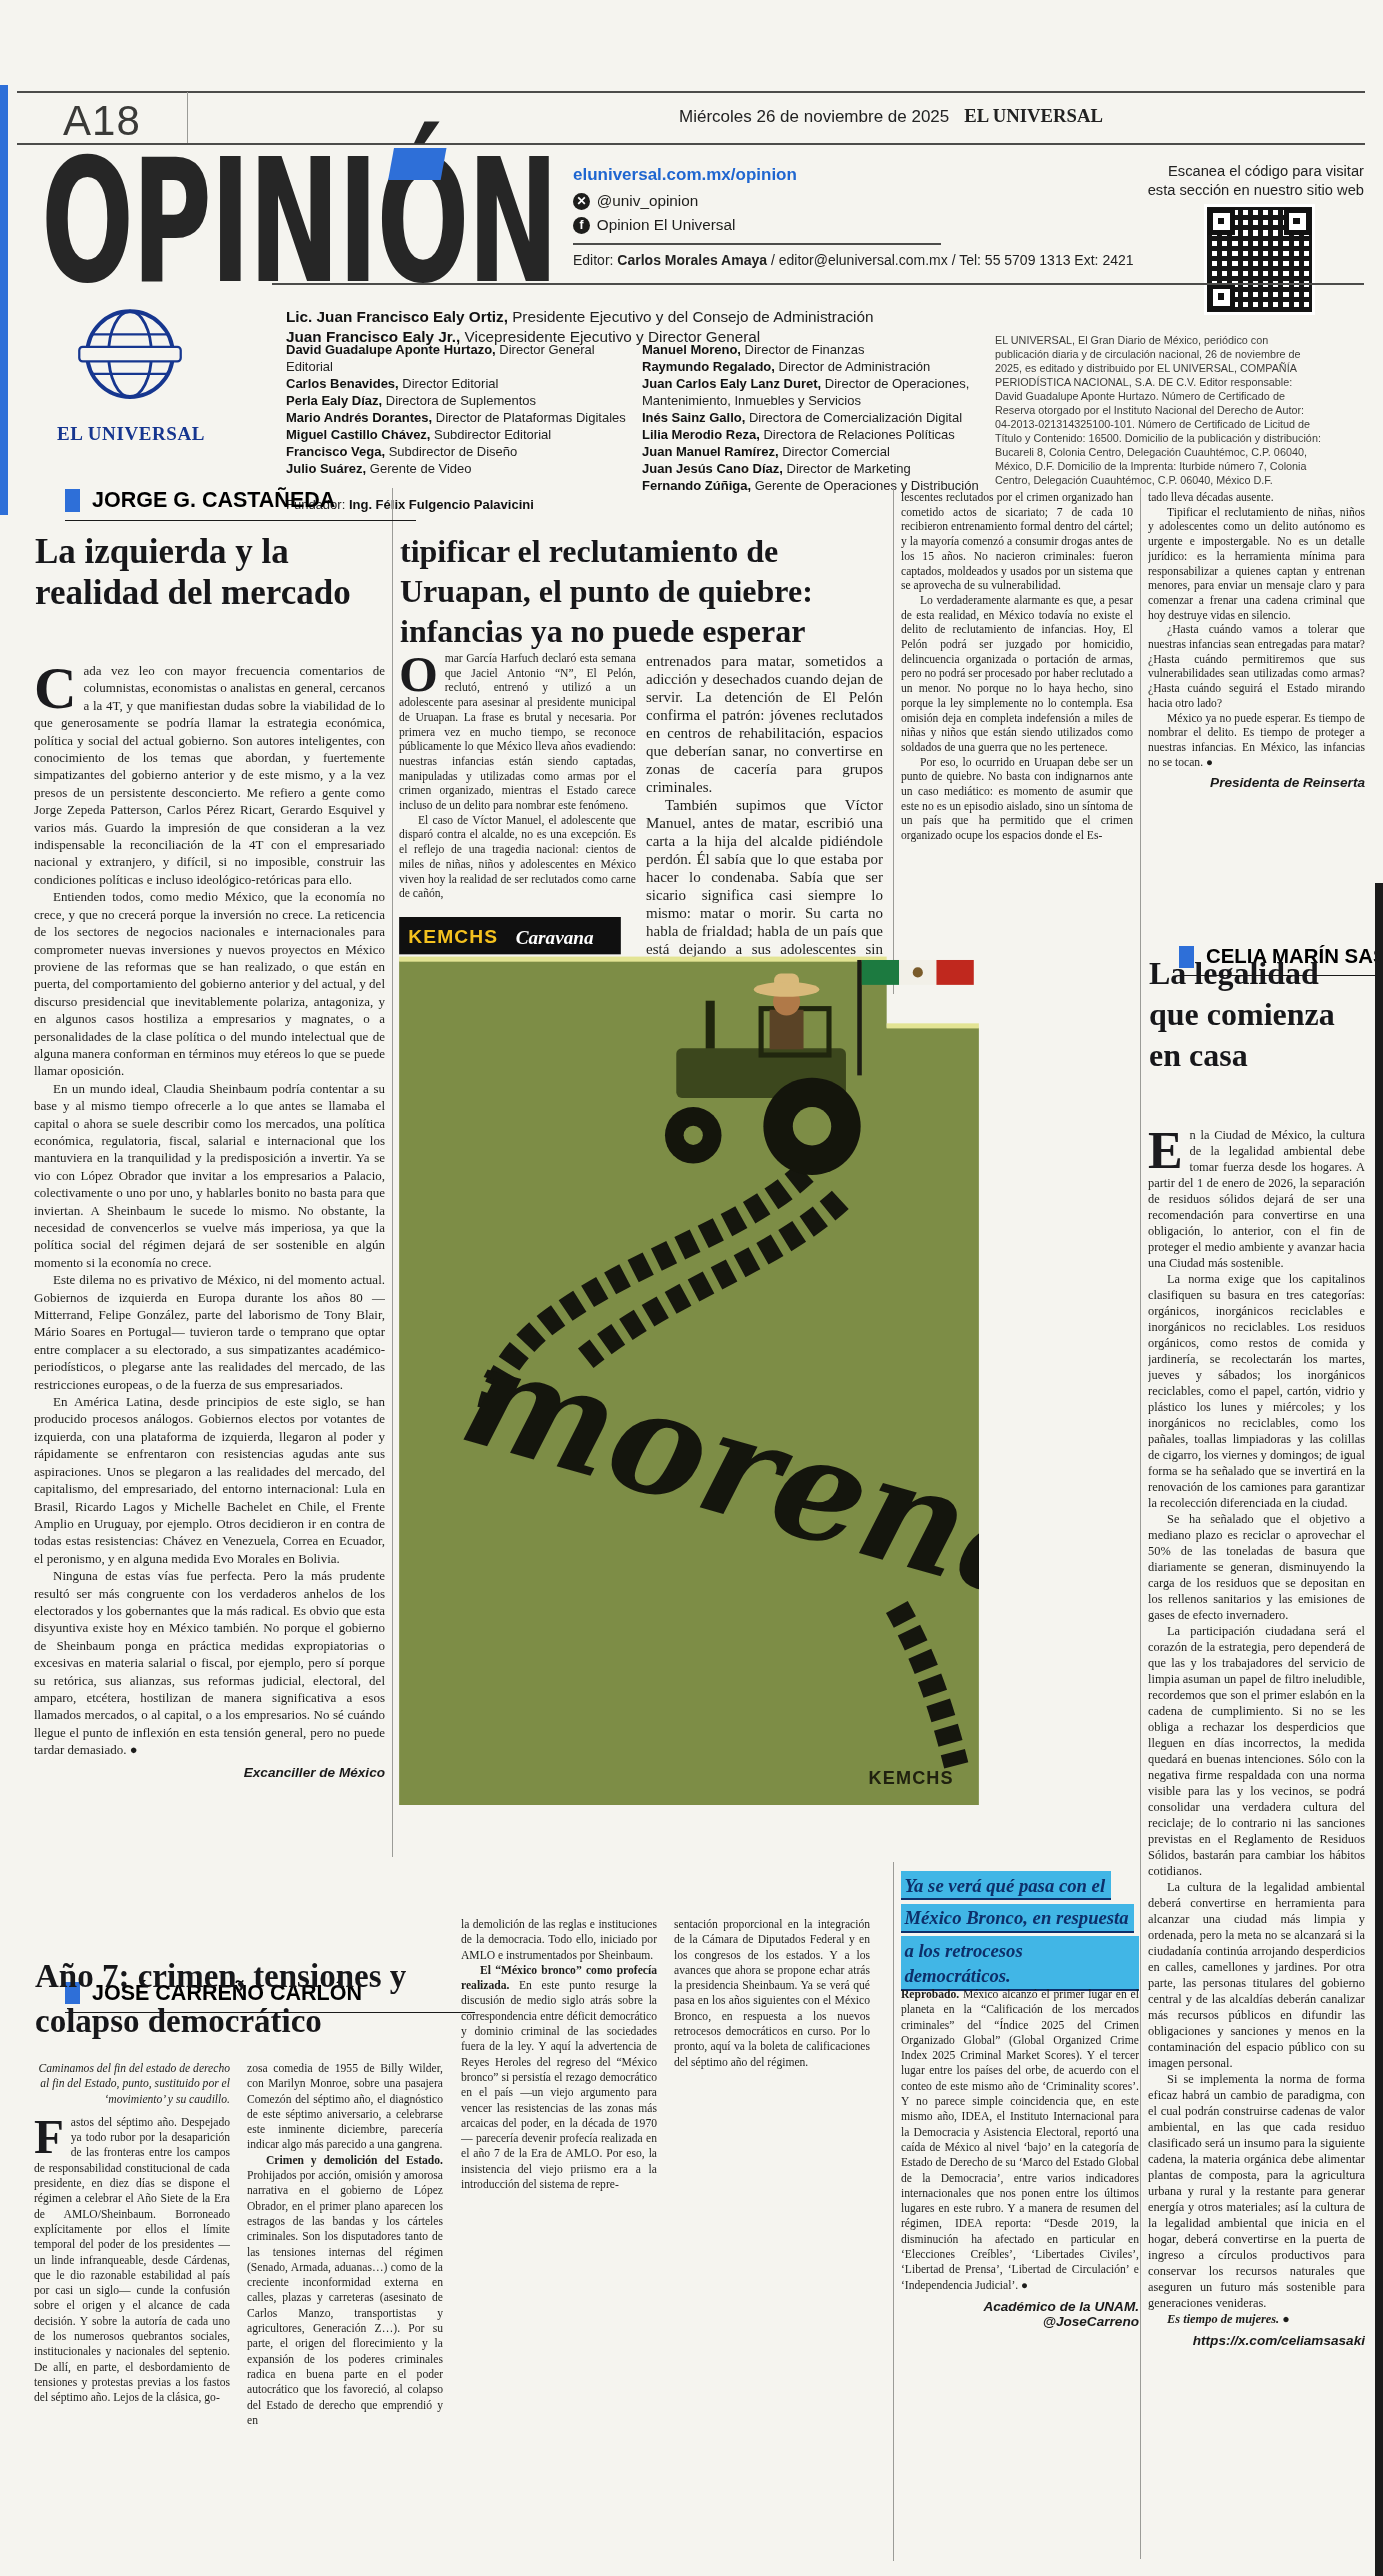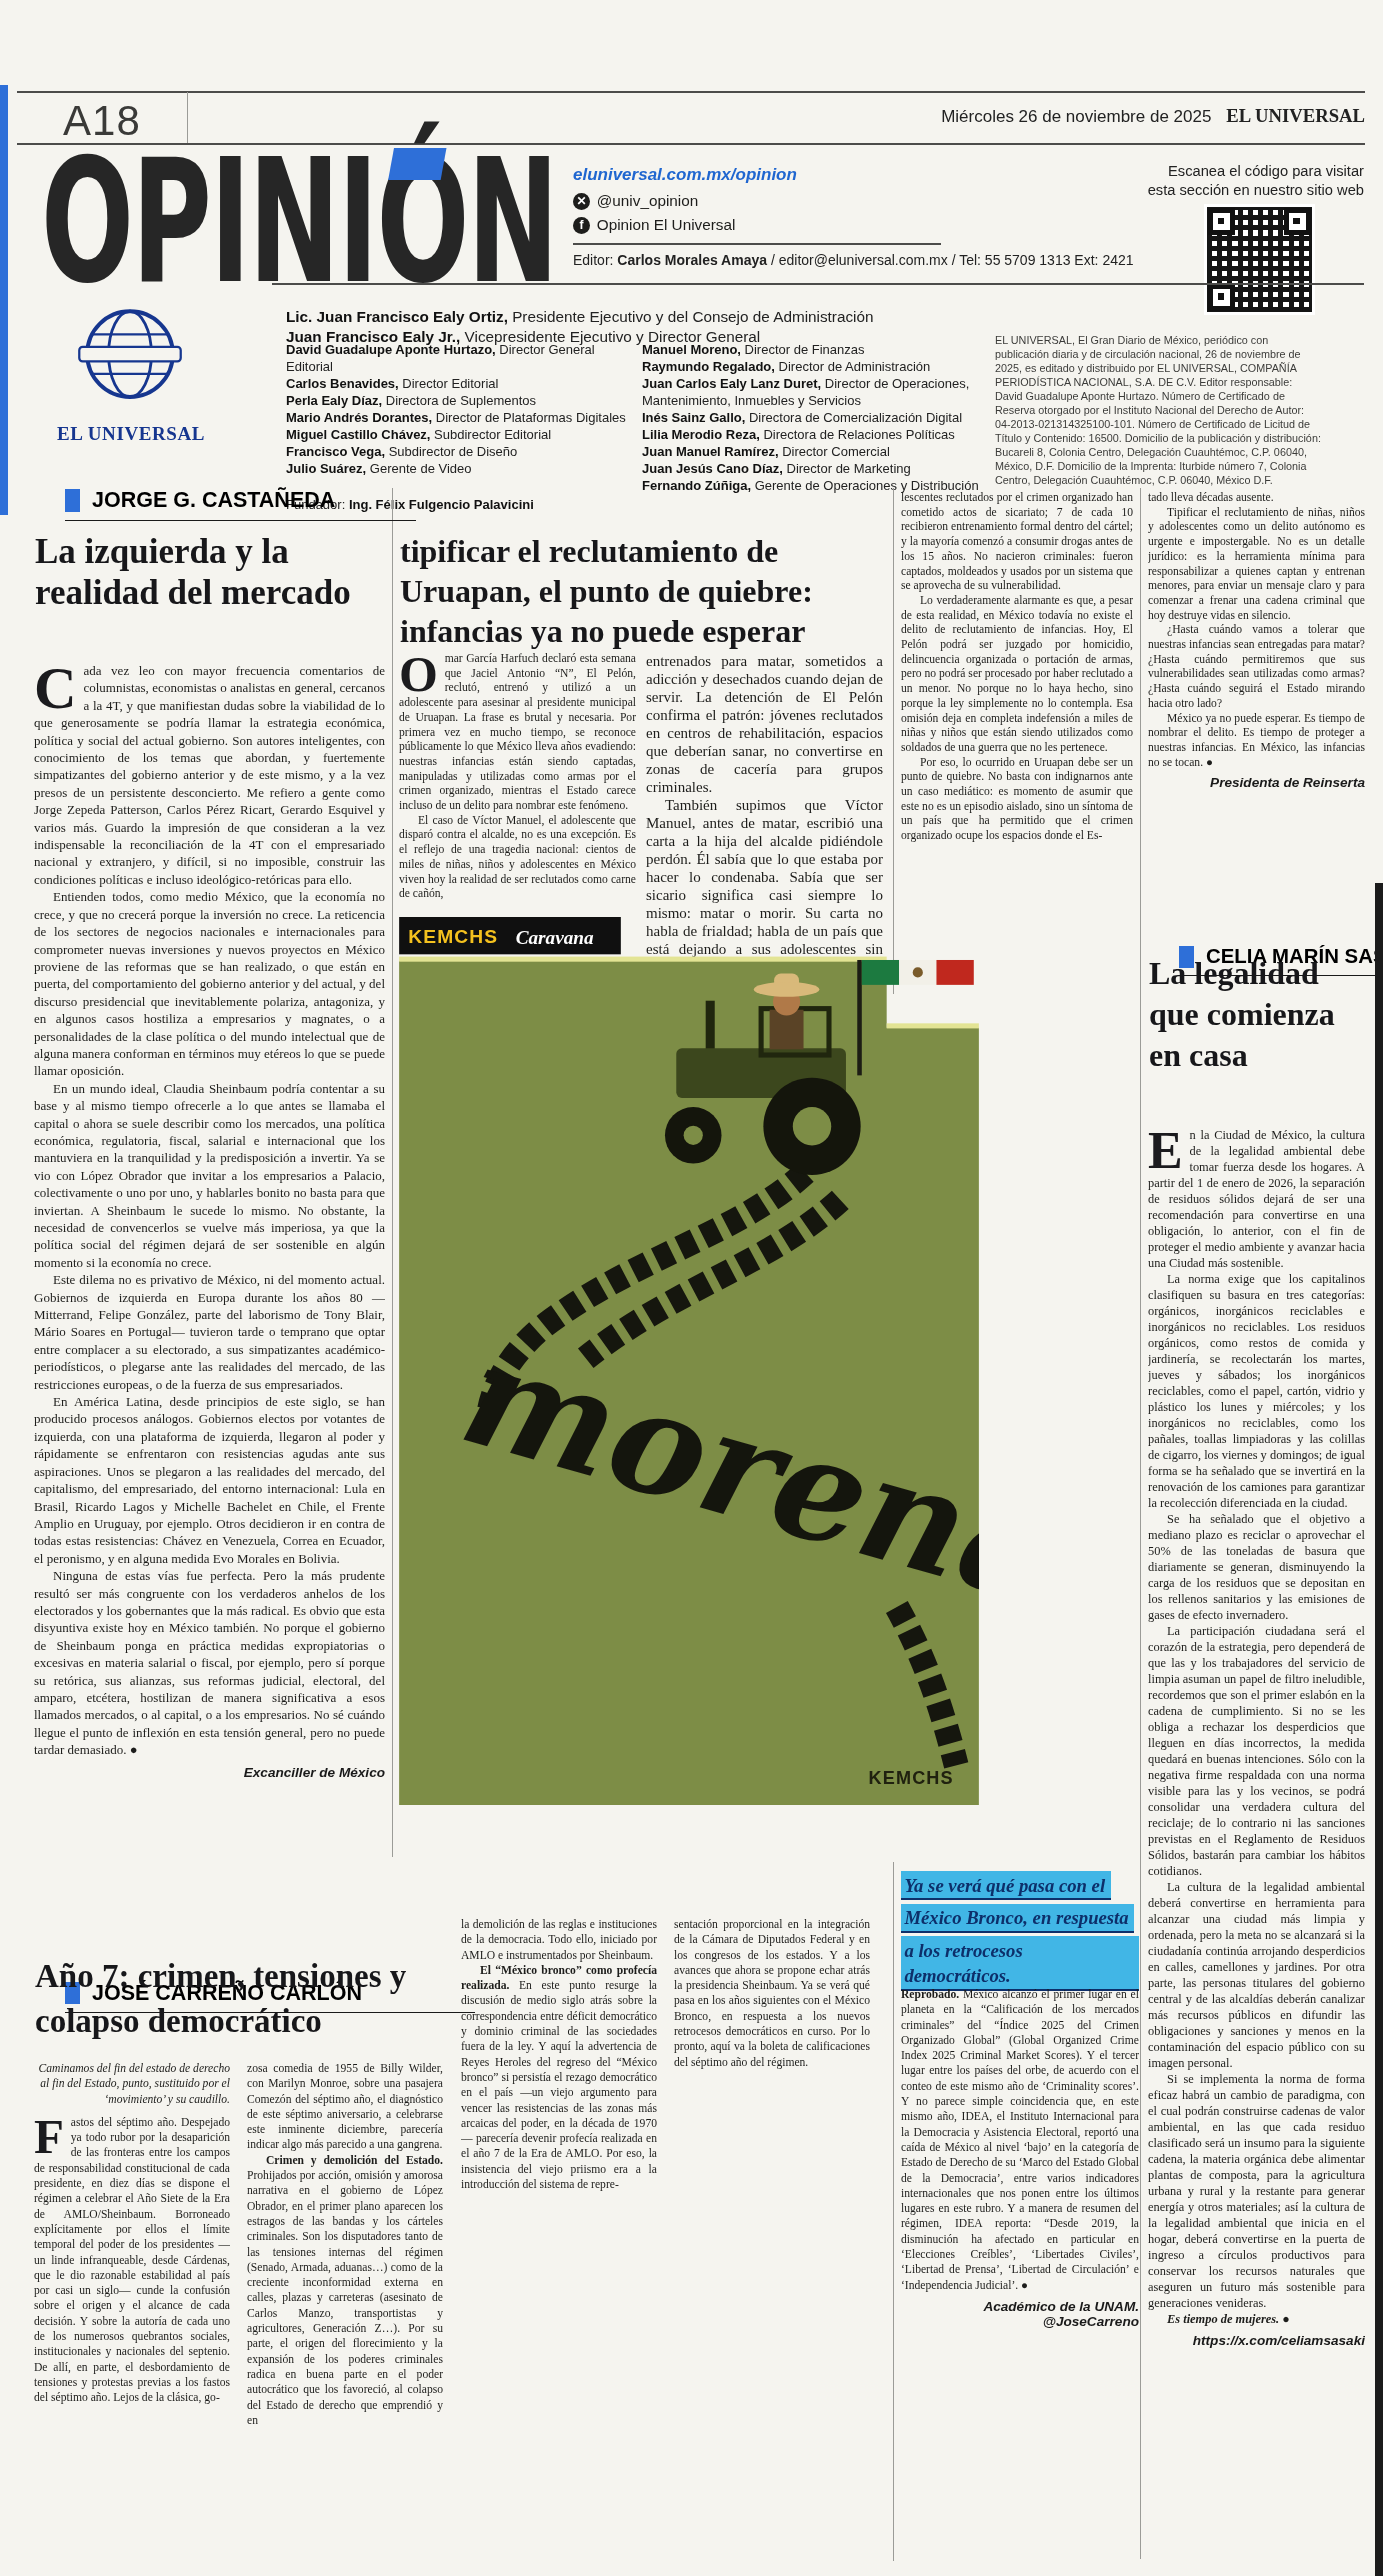--- a/index.html
+++ b/index.html
@@ -3,21 +3,21 @@
 <meta charset="utf-8">
 <style>
   html,body{margin:0;padding:0;background:#dcdcd8;}
   .page{position:relative;width:1383px;height:2576px;background:#f5f4ef;overflow:hidden;
         font-family:"Liberation Serif",serif;color:#1d1d1b;}
   .abs{position:absolute;}
   .rule{background:#4c4c4a;}
   .hair{background:#9b9b97;}
   
   .folio{font-family:"Liberation Sans",sans-serif;font-weight:300;font-size:42px;letter-spacing:1.1px;color:#3a3a38;}
-  .dateline{font-family:"Liberation Sans",sans-serif;font-size:17px;color:#222;text-align:right;}
+  .dateline{font-family:"Liberation Sans",sans-serif;font-size:17px;color:#222;}
   .dateline b{font-family:"Liberation Serif",serif;font-weight:900;font-size:18.7px;margin-left:10.2px;}
   .opinion{font-family:"DejaVu Sans",sans-serif;font-weight:900;font-size:171px;line-height:139px;
            letter-spacing:-3.4px;color:#262626;transform:scaleX(.64);transform-origin:left top;white-space:nowrap;}
   .o-wrap{position:relative;display:inline-block;}
   .oacc{position:absolute;left:16%;top:-3%;width:58%;height:23%;background:#2e6fd8;transform:skewX(-16deg);}
   .hlinks{font-family:"Liberation Sans",sans-serif;font-size:15.3px;color:#1d1d1b;}
   .sitelink{font-family:"Liberation Sans",sans-serif;font-weight:700;font-size:17px;color:#1f66d0;}
   .icn{display:inline-block;width:17px;height:17px;border-radius:50%;background:#1d1d1b;color:#fff;
        font-family:"Liberation Sans",sans-serif;font-weight:700;font-size:12px;line-height:17px;text-align:center;
        vertical-align:middle;margin-right:6.8px;}
@@ -65,21 +65,21 @@
     <span>Miércoles 26 de noviembre de 2025</span>
     <b>EL UNIVERSAL</b>
   </div>
   <div class="abs rule" style="left:17px;top:143px;width:1348px;height:1.7px;"></div>
   <div class="abs" style="left:0;top:85px;width:8px;height:430px;background:#2e6fd8;"></div>
 
   <div class="abs" style="left:41px;top:152px;width:543px;height:139px;">
     <div class="opinion"><span>OPINI</span><span class="o-wrap"><span>Ó</span><span class="oacc"></span></span><span>N</span></div>
   </div>
 
-  <div class="abs sitelink" style="left:573px;top:165px;font-style:italic;">eluniversal.com.mx/opinion</div>
+  <div class="abs sitelink" style="left:573px;top:165px;">eluniversal.com.mx/opinion</div>
   <div class="abs hlinks" style="left:573px;top:192px;">
     <span class="icn">✕</span><span>@univ_opinion</span>
   </div>
   <div class="abs hlinks" style="left:573px;top:216px;">
     <span class="icn">f</span><span>Opinion El Universal</span>
   </div>
   <div class="abs rule" style="left:573px;top:243px;width:368px;height:1.7px;"></div>
   <div class="abs editorline" style="left:573px;top:252px;width:566px;">
     <span>Editor:</span>
     <b>Carlos Morales Amaya</b>

